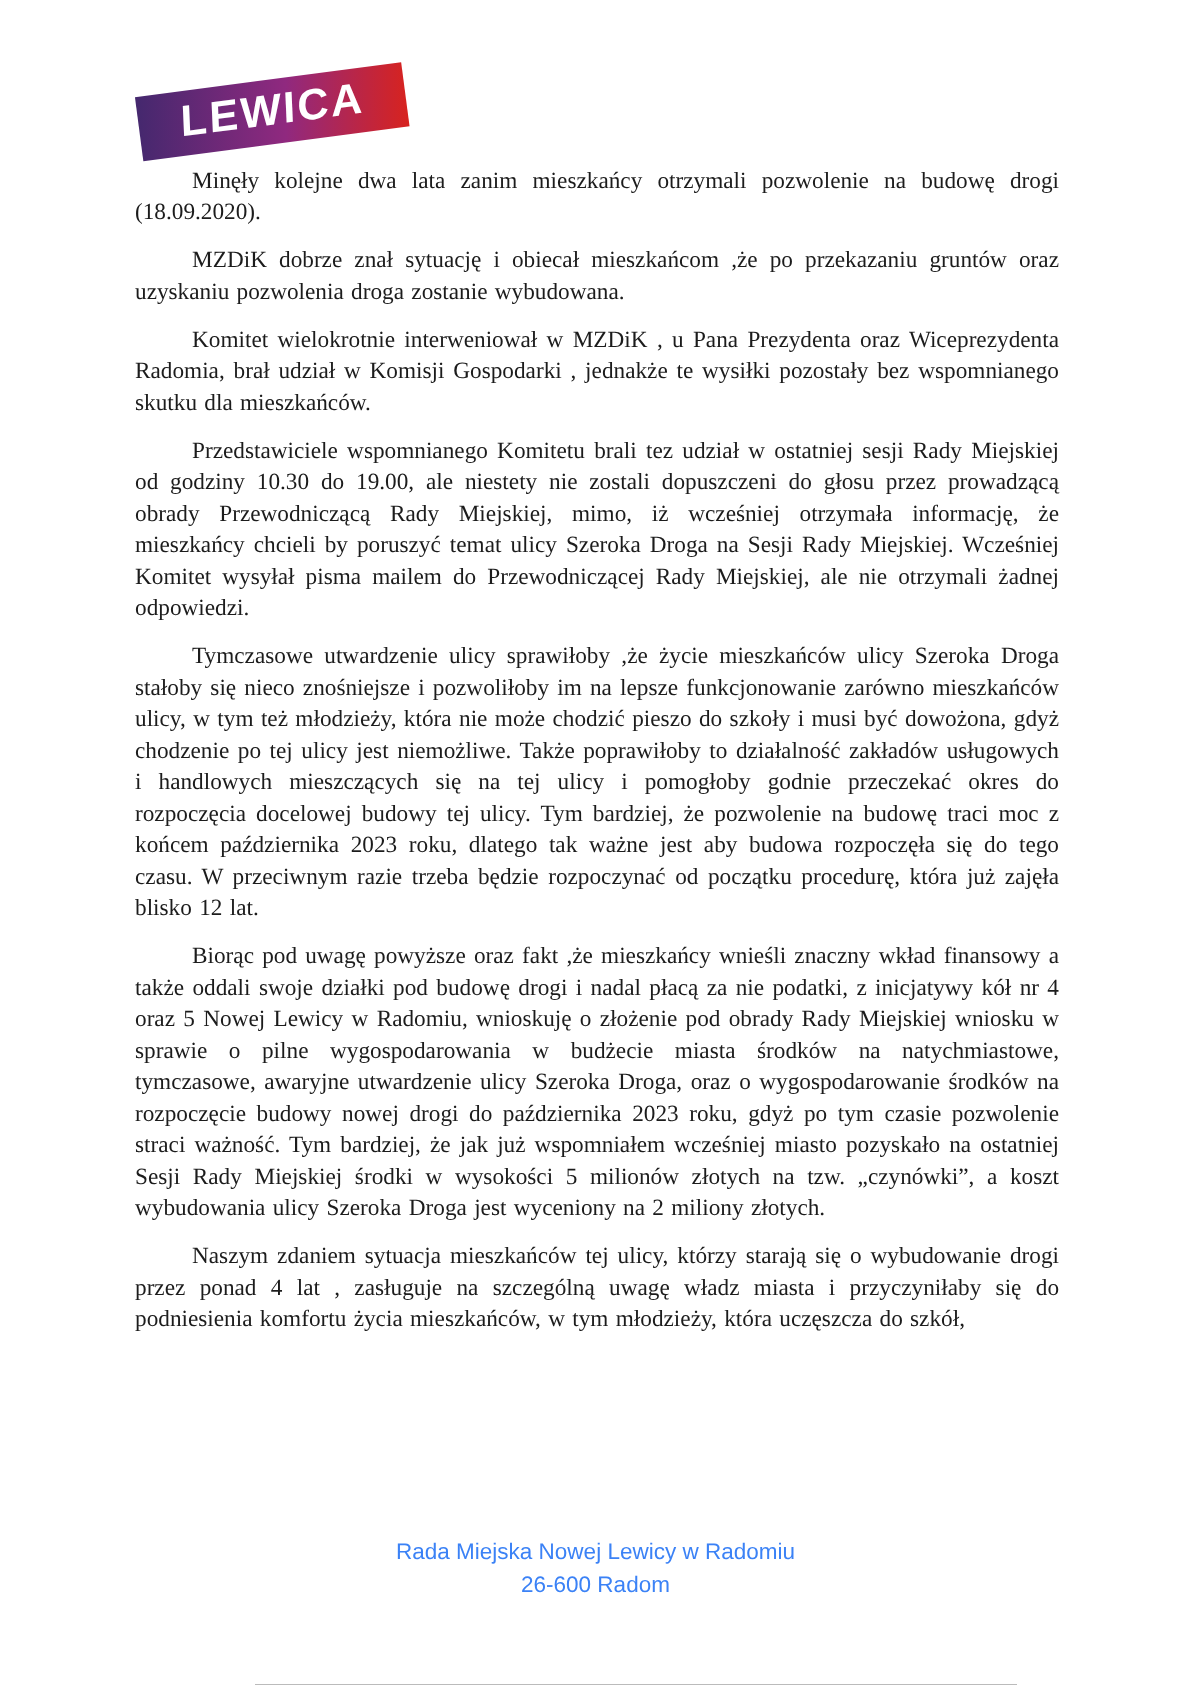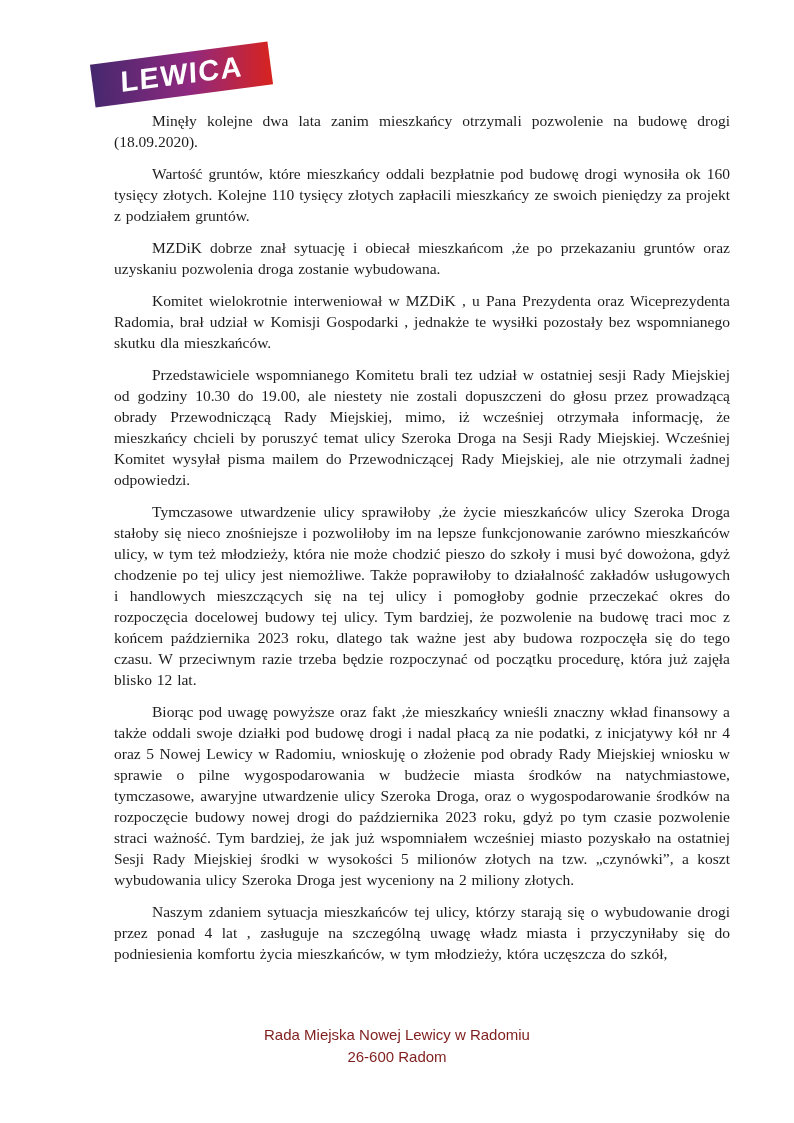--- a/index.html
+++ b/index.html
@@ -40,52 +40,50 @@
   }
   
   .body-text {
     position: absolute;
     left: 90px;
     top: 110px;
     width: 616px;
     font-size: 15.5px;
     line-height: 21px;
     text-align: justify;
-    margin-left: 24px;
   }
   .body-text p {
     text-indent: 38px;
     margin: 0 0 11px 0;
     word-spacing: 1px;
   }
   
   .footer {
     position: absolute;
     left: 0;
     top: 1024px;
     width: 100%;
     text-align: center;
     font-family: "Liberation Sans", sans-serif;
     font-size: 15px;
     line-height: 22px;
-    color: #7f1d1d;
+    color: #3b82f6;
   }
 </style>
 </head>
 <body>
 
 <div class="page">
 
   <div class="logo" style="background: linear-gradient(97deg, rgb(68, 40, 110), rgb(144, 41, 127) 55%, rgb(216, 35, 30));">
     <span class="logo-text" style="color: rgb(255, 255, 255);">LEWICA</span>
   </div>
 
   <div class="body-text">
     <p>Minęły kolejne dwa lata zanim mieszkańcy otrzymali pozwolenie na budowę drogi (18.09.2020).</p>
-    <p>Wartość gruntów, które mieszkańcy oddali bezpłatnie pod budowę drogi wynosiła ok 160 tysięcy złotych. Kolejne 110 tysięcy złotych zapłacili mieszkańcy ze swoich pieniędzy za projekt z podziałem gruntów.</p>
     <p>MZDiK dobrze znał sytuację i obiecał mieszkańcom ,że po przekazaniu gruntów oraz uzyskaniu pozwolenia droga zostanie wybudowana.</p>
     <p>Komitet wielokrotnie interweniował w MZDiK , u Pana Prezydenta oraz Wiceprezydenta Radomia, brał udział w Komisji Gospodarki , jednakże te wysiłki pozostały bez wspomnianego skutku dla mieszkańców.</p>
     <p>Przedstawiciele wspomnianego Komitetu brali tez udział w ostatniej sesji Rady Miejskiej od godziny 10.30 do 19.00, ale niestety nie zostali dopuszczeni do głosu przez prowadzącą obrady Przewodniczącą Rady Miejskiej, mimo, iż wcześniej otrzymała informację, że mieszkańcy chcieli by poruszyć temat ulicy Szeroka Droga na Sesji Rady Miejskiej. Wcześniej Komitet wysyłał pisma mailem do Przewodniczącej Rady Miejskiej, ale nie otrzymali żadnej odpowiedzi.</p>
     <p>Tymczasowe utwardzenie ulicy sprawiłoby ,że życie mieszkańców ulicy Szeroka Droga stałoby się nieco znośniejsze i pozwoliłoby im na lepsze funkcjonowanie zarówno mieszkańców ulicy, w tym też młodzieży, która nie może chodzić pieszo do szkoły i musi być dowożona, gdyż chodzenie po tej ulicy jest niemożliwe. Także poprawiłoby to działalność zakładów usługowych i handlowych mieszczących się na tej ulicy i pomogłoby godnie przeczekać okres do rozpoczęcia docelowej budowy tej ulicy. Tym bardziej, że pozwolenie na budowę traci moc z końcem października 2023 roku, dlatego tak ważne jest aby budowa rozpoczęła się do tego czasu. W przeciwnym razie trzeba będzie rozpoczynać od początku procedurę, która już zajęła blisko 12 lat.</p>
     <p>Biorąc pod uwagę powyższe oraz fakt ,że mieszkańcy wnieśli znaczny wkład finansowy a także oddali swoje działki pod budowę drogi i nadal płacą za nie podatki, z inicjatywy kół nr 4 oraz 5 Nowej Lewicy w Radomiu, wnioskuję o złożenie pod obrady Rady Miejskiej wniosku w sprawie o pilne wygospodarowania w budżecie miasta środków na natychmiastowe, tymczasowe, awaryjne utwardzenie ulicy Szeroka Droga, oraz o wygospodarowanie środków na rozpoczęcie budowy nowej drogi do października 2023 roku, gdyż po tym czasie pozwolenie straci ważność. Tym bardziej, że jak już wspomniałem wcześniej miasto pozyskało na ostatniej Sesji Rady Miejskiej środki w wysokości 5 milionów złotych na tzw. „czynówki”, a koszt wybudowania ulicy Szeroka Droga jest wyceniony na 2 miliony złotych.</p>
     <p>Naszym zdaniem sytuacja mieszkańców tej ulicy, którzy starają się o wybudowanie drogi przez ponad 4 lat , zasługuje na szczególną uwagę władz miasta i przyczyniłaby się do podniesienia komfortu życia mieszkańców, w tym młodzieży, która uczęszcza do szkół,</p>
   </div>
 
   <div class="footer">
     <div>Rada Miejska Nowej Lewicy w Radomiu</div>

